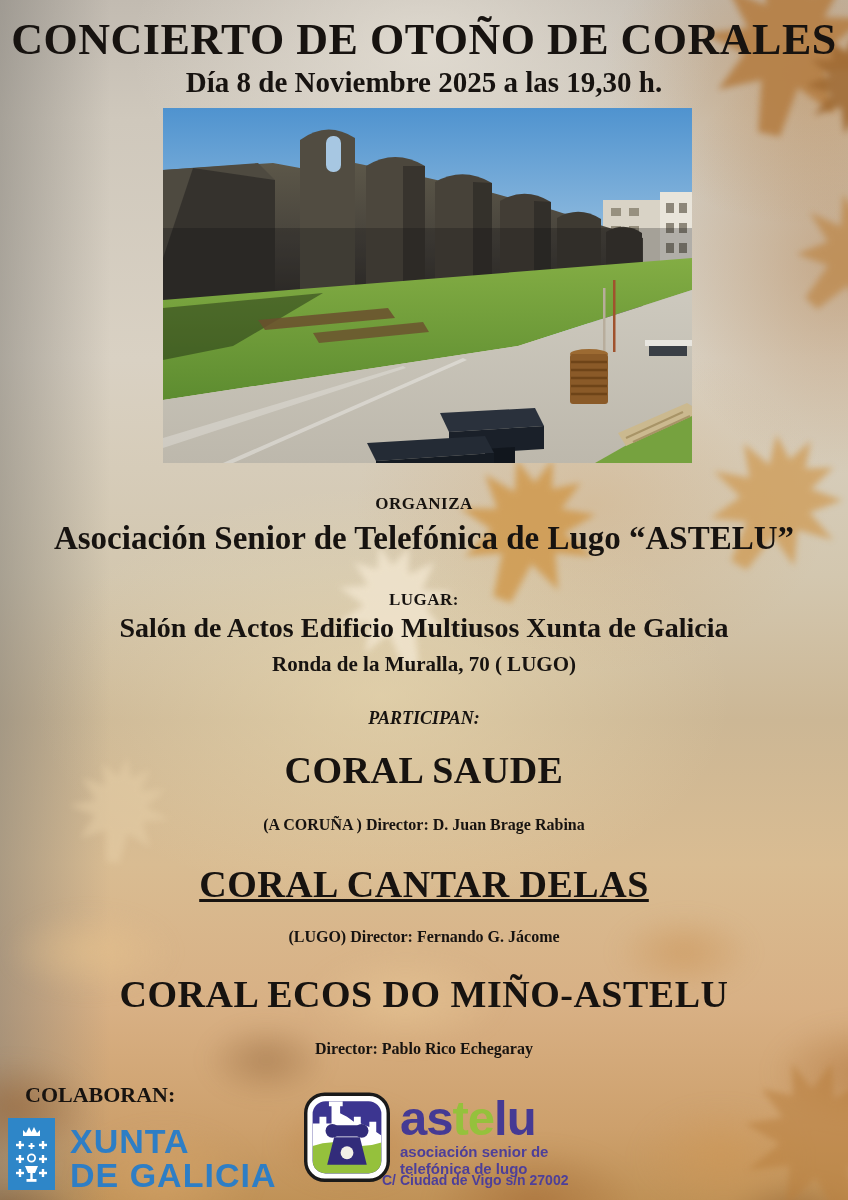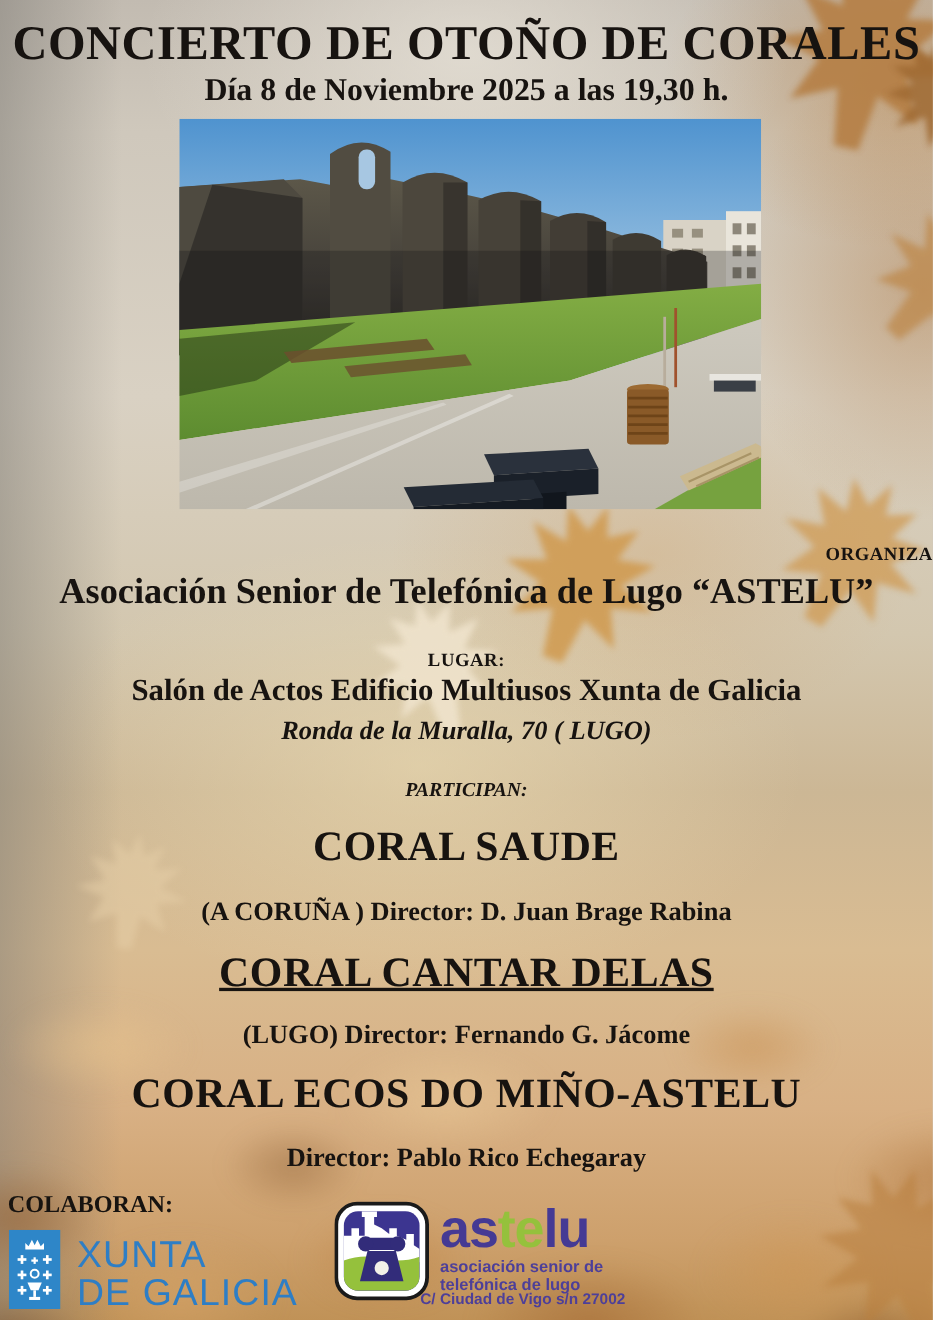--- a/index.html
+++ b/index.html
@@ -36,40 +36,40 @@
       radial-gradient(110px 60px at 5% 97%, rgba(110,66,30,.55), transparent 70%);
   }
   .leaf{position:absolute;z-index:2;filter:blur(3px);}
 
   
   .txt{position:absolute;left:0;width:848px;text-align:center;color:#171310;
        font-weight:bold;z-index:5;}
   .title{top:14px;font-size:44px;letter-spacing:.5px;}
   .subtitle{top:66px;font-size:29px;}
   .small-head{font-size:17px;letter-spacing:.5px;}
-  .organiza{top:494px;text-align:right;}
+  .organiza{top:494px;}
   .organizer{top:520px;font-size:33px;}
   .lugar{top:590px;}
   .venue1{top:612px;font-size:28px;}
-  .venue2{top:652px;font-size:24px;font-style:italic;}
+  .venue2{top:652px;font-size:21px;}
   .participan{top:708px;font-size:18px;font-style:italic;}
   .choir-name{font-size:38px;letter-spacing:.5px;}
   .choir1{top:748px;} .detail1{top:816px;}
   .choir2{top:862px;text-decoration:underline;} .detail2{top:928px;font-family:Liberation Serif, serif;}
   .choir3{top:972px;} .detail3{top:1040px;}
-  .choir-detail{font-size:24px;}
-  .colaboran{top:1082px;left:7px;width:auto;text-align:left;font-size:22px;}
+  .choir-detail{font-size:16px;}
+  .colaboran{top:1082px;left:25px;width:auto;text-align:left;font-size:22px;}
 
   
   .photo{position:absolute;left:163px;top:108px;width:529px;height:355px;z-index:4;}
 
   
   .sans{font-family:"Liberation Sans",sans-serif;}
   .xunta{position:absolute;left:8px;top:1118px;z-index:5;display:flex;align-items:flex-start;}
-  .xunta-text{margin-left:15px;margin-top:6px;color:#2e7ec5;font-weight:normal;
+  .xunta-text{margin-left:15px;margin-top:6px;color:#2e7ec5;font-weight:bold;
               font-size:34px;line-height:1.0;letter-spacing:1px;}
   .astelu{position:absolute;left:304px;top:1092px;z-index:5;display:flex;}
   .astelu-right{margin-left:10px;margin-top:4px;}
   .astelu-word{font-weight:bold;font-size:49px;line-height:.9;letter-spacing:-1px;}
   .astelu-word .p{color:#453a94;} .astelu-word .g{color:#95c13c;}
   .astelu-sub{color:#4d3f99;font-weight:bold;font-size:15px;line-height:1.1;margin-top:4px;}
   .astelu-addr{position:absolute;left:382px;top:1172px;z-index:5;color:#4d3f99;
                font-weight:bold;font-size:14px;}
   .fundacion{position:absolute;left:593px;top:1120px;z-index:5;display:flex;align-items:center;}
   .fundacion-text{margin-left:12px;color:#0f63ee;font-weight:bold;font-size:28px;line-height:1.07;}

